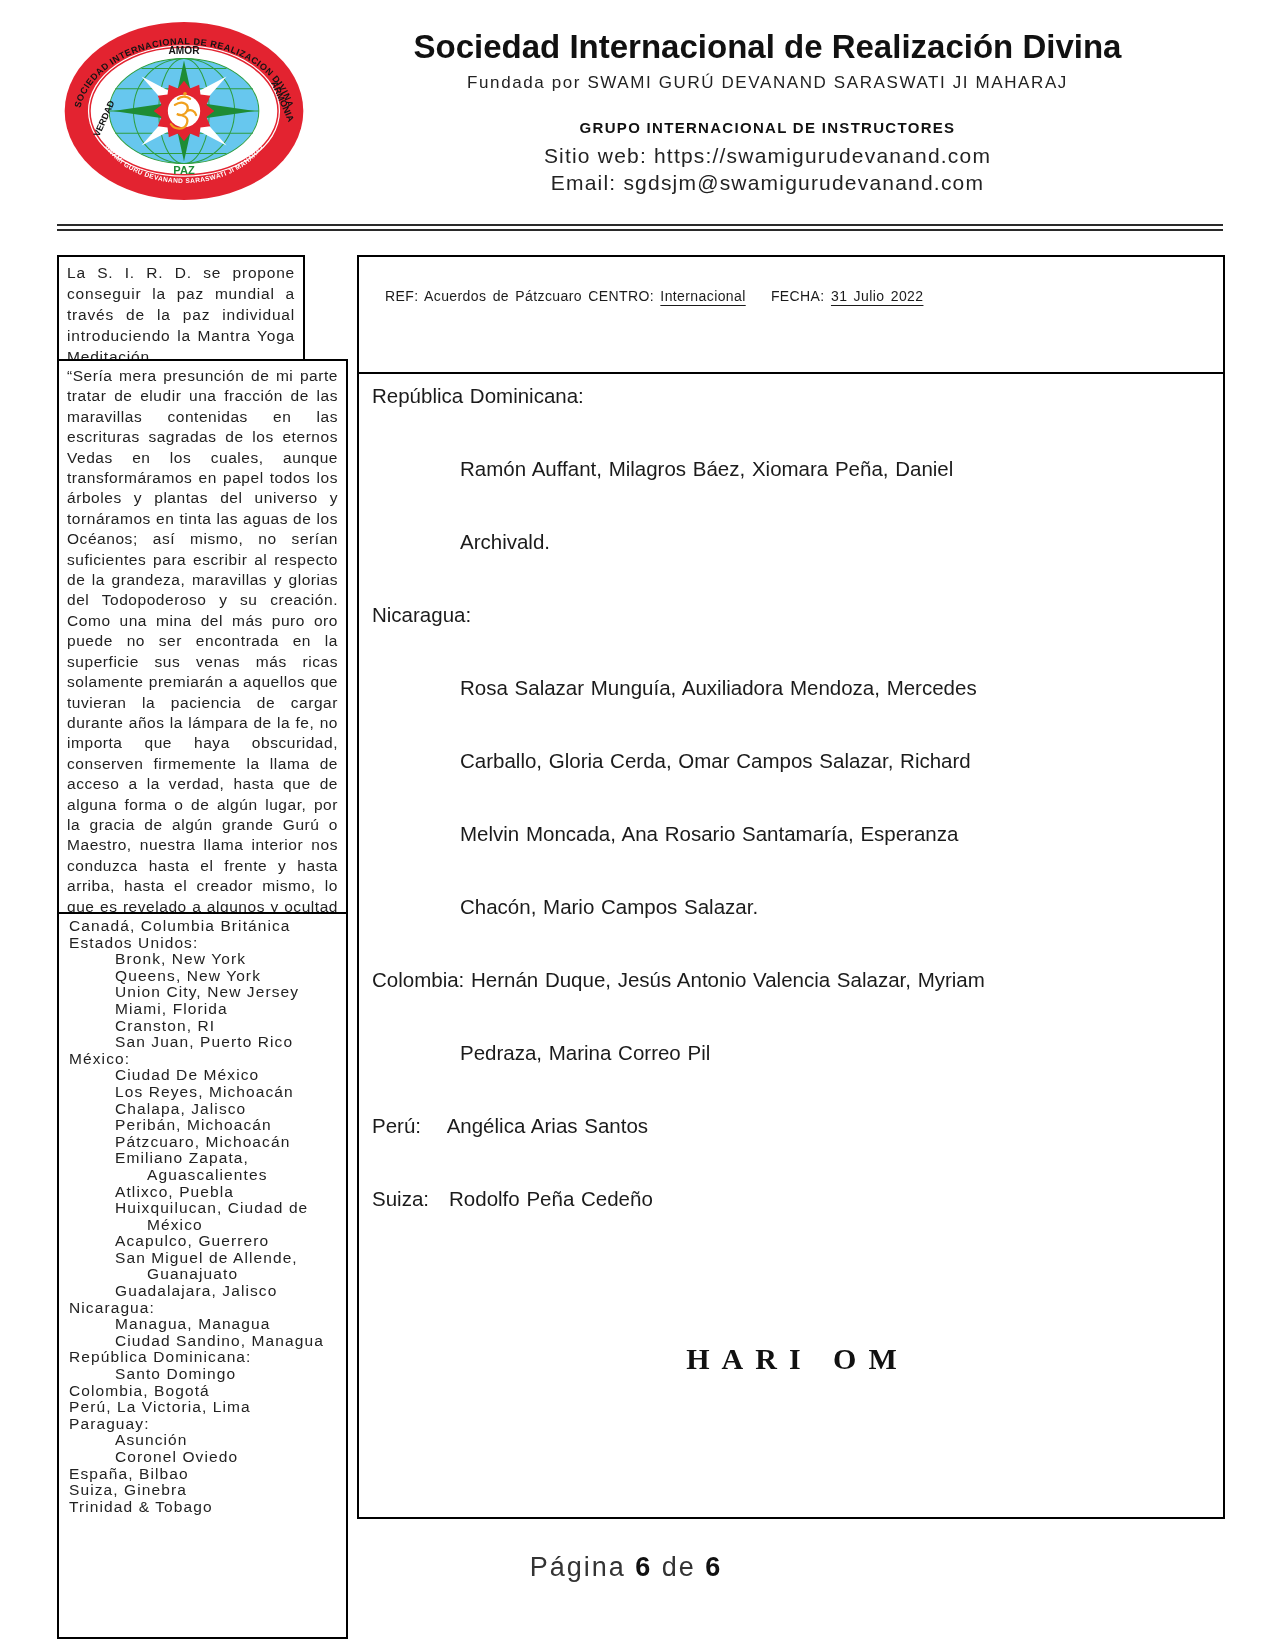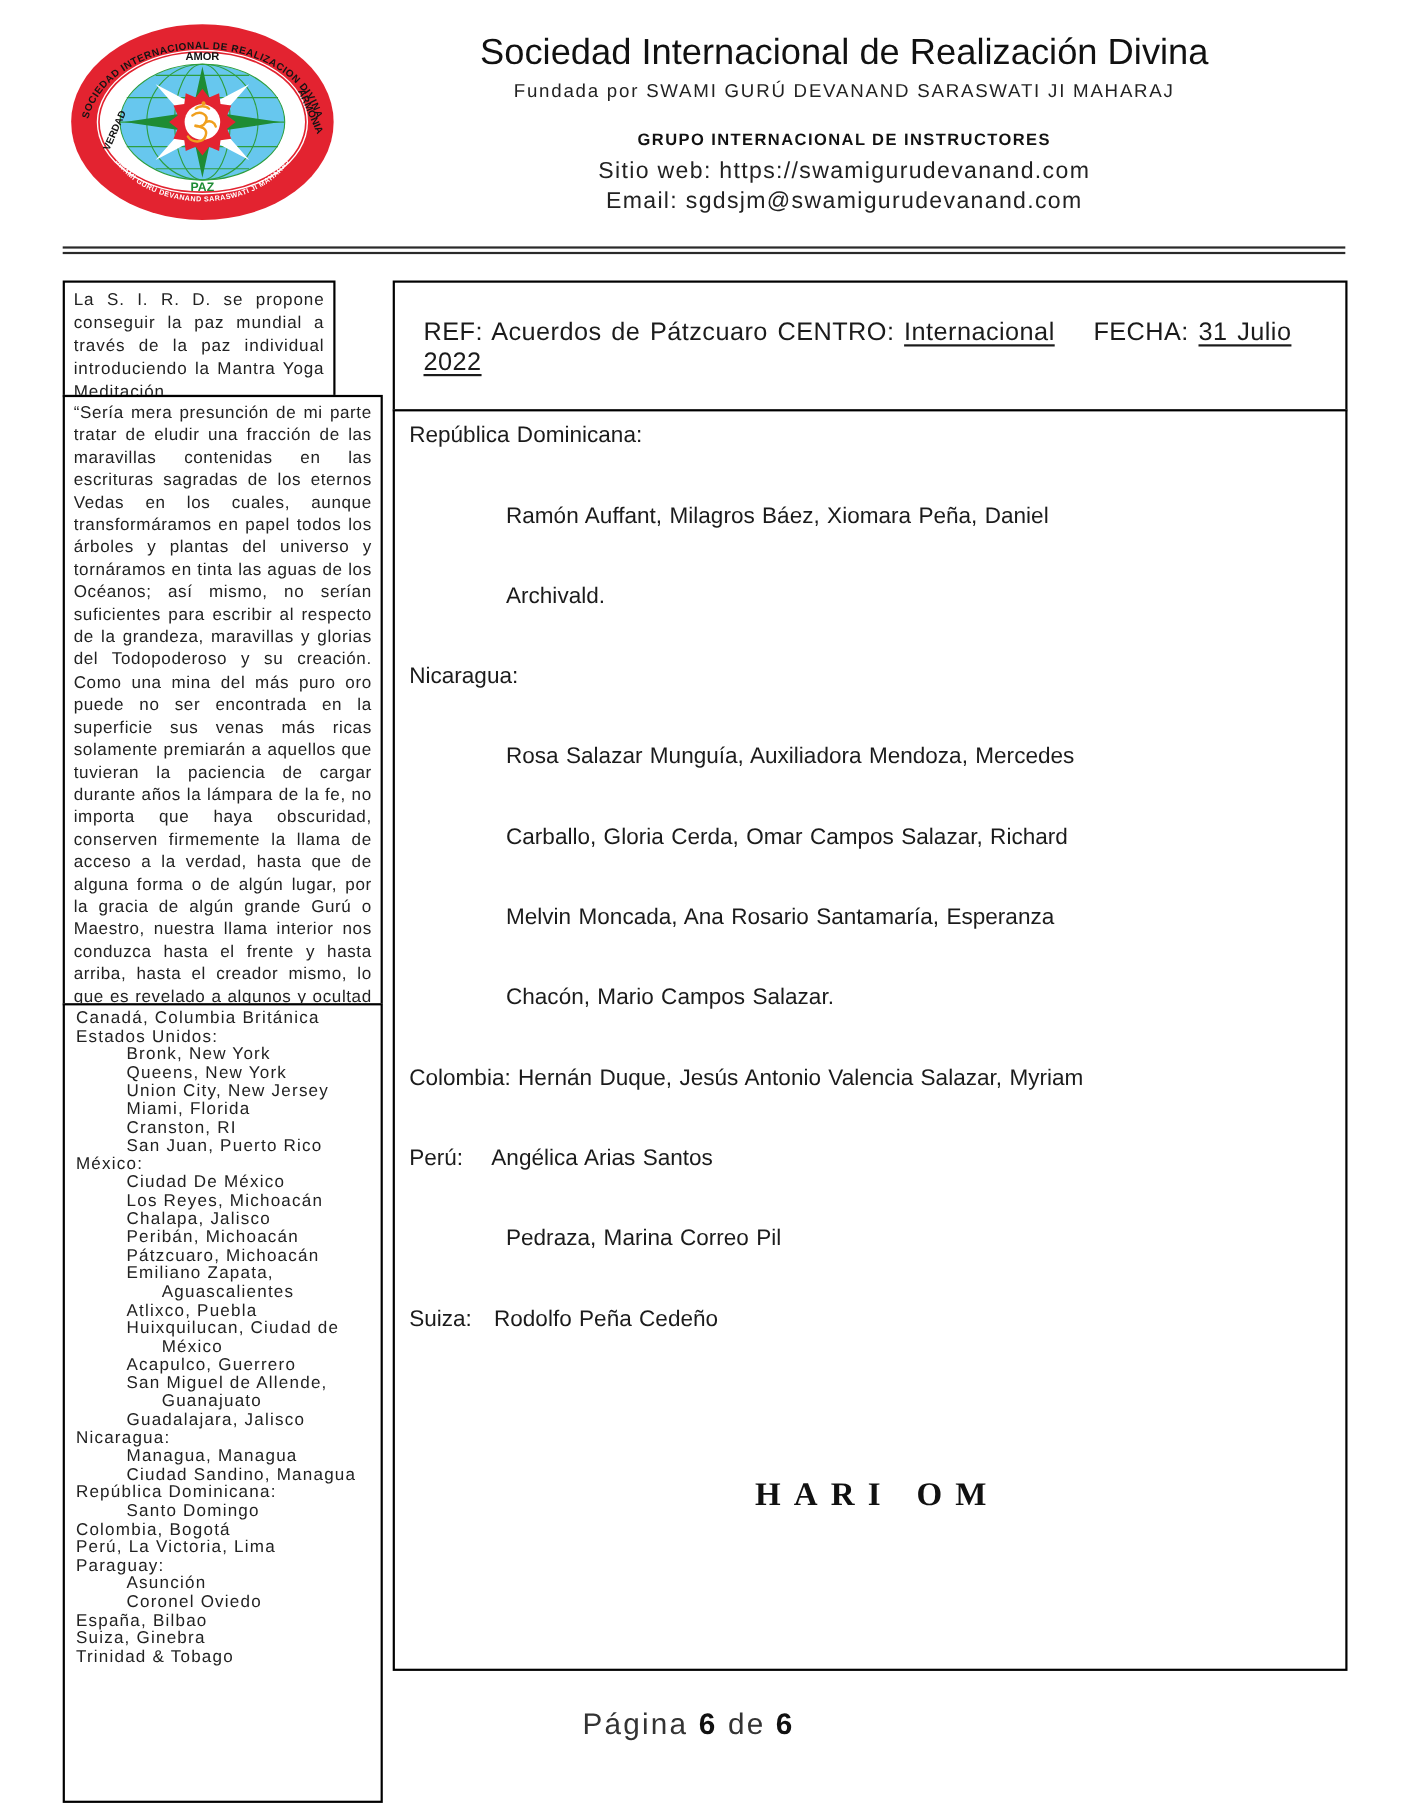--- a/index.html
+++ b/index.html
@@ -3,42 +3,42 @@
 <meta charset="utf-8">
 <style>
   html,body{margin:0;padding:0;background:#ffffff;}
   .page{
     position:relative;width:1275px;height:1650px;background:#ffffff;
     font-family:"Liberation Sans", sans-serif;color:#1e1e1e;overflow:hidden;
   }
   
   .logo{position:absolute;left:60px;top:20px;width:248px;height:182px;}
   .header-text{position:absolute;left:315px;top:28px;width:905px;text-align:center;}
-  .org-title{margin:0;font-size:33px;font-weight:normal;letter-spacing:0px;color:#111;}
+  .org-title{margin:0;font-size:33px;font-weight:bold;letter-spacing:0px;color:#111;}
   .founder-line{margin-top:7px;font-size:17px;letter-spacing:1.6px;color:#222;}
   .group-line{margin-top:26px;font-size:15px;font-weight:bold;letter-spacing:1.3px;color:#111;}
   .website-line{margin-top:8px;font-size:21px;letter-spacing:1.2px;color:#222;}
   .email-line{margin-top:3px;font-size:21px;letter-spacing:1.2px;color:#222;}
   .double-rule{position:absolute;left:57px;top:224px;width:1166px;height:3px;
     border-top:2px solid #2a2a2a;border-bottom:2px solid #2a2a2a;}
   
   .box{position:absolute;border:2px solid #000;box-sizing:border-box;background:#fff;}
   .box-mission{left:57px;top:255px;width:248px;height:106px;padding:5px 8px;
     font-size:15.5px;line-height:21px;text-align:justify;letter-spacing:0.8px;color:#222;}
   .box-quote{left:57px;top:359px;width:291px;height:555px;padding:5px 8px;
     font-size:15.5px;line-height:20.4px;text-align:justify;letter-spacing:0.55px;color:#222;}
   .quote-signature{padding-left:56px;text-align:left;}
   .box-locations{left:57px;top:912px;width:291px;height:727px;padding:4px 0 0 10px;
     font-size:15.5px;line-height:16.6px;letter-spacing:1.1px;color:#222;overflow:hidden;}
   .loc-line{white-space:nowrap;}
   .loc-line.l1{padding-left:46px;}
   .loc-line.l2{padding-left:78px;}
   
   .box-ref{left:357px;top:255px;width:868px;height:119px;padding:31px 0 0 26px;
-    font-size:23px;letter-spacing:0.4px;word-spacing:2px;color:#1b1b1b;}
+    font-size:14px;letter-spacing:0.4px;word-spacing:2px;color:#1b1b1b;}
   .underline{text-decoration:underline;text-underline-offset:4px;}
   .box-content{left:357px;top:372px;width:868px;height:1147px;padding:8px 0 0 13px;
     font-size:20.5px;word-spacing:1px;color:#1b1b1b;}
   .content-line{height:73px;line-height:27px;white-space:pre-wrap;}
   .content-line.indent{padding-left:88px;}
   .hari-om{margin-top:84px;text-align:center;font-size:30px;font-weight:bold;
     letter-spacing:12px;color:#111;font-family:Liberation Serif, serif;}
   
   .footer{position:absolute;left:0;top:1552px;width:1220px;text-align:center;
     font-size:27px;letter-spacing:2px;color:#333;padding-left:16px;}
@@ -216,23 +216,23 @@
         <div class="content-line indent">Rosa Salazar Munguía, Auxiliadora Mendoza, Mercedes</div>
 
         <div class="content-line indent">Carballo, Gloria Cerda, Omar Campos Salazar, Richard</div>
 
         <div class="content-line indent">Melvin Moncada, Ana Rosario Santamaría, Esperanza</div>
 
         <div class="content-line indent">Chacón, Mario Campos Salazar.</div>
 
         <div class="content-line flush">Colombia: Hernán Duque, Jesús Antonio Valencia Salazar, Myriam</div>
 
+        <div class="content-line indent">Pedraza, Marina Correo Pil</div>
+
         <div class="content-line flush">Perú:    Angélica Arias Santos</div>
-
-        <div class="content-line indent">Pedraza, Marina Correo Pil</div>
 
         <div class="content-line flush">Suiza:   Rodolfo Peña Cedeño</div>
       </div>
     <div class="hari-om">HARI OM</div>
   </div>
 
   <div class="footer">
     <span>Página</span>
     <b>6</b>
     <span>de</span>

